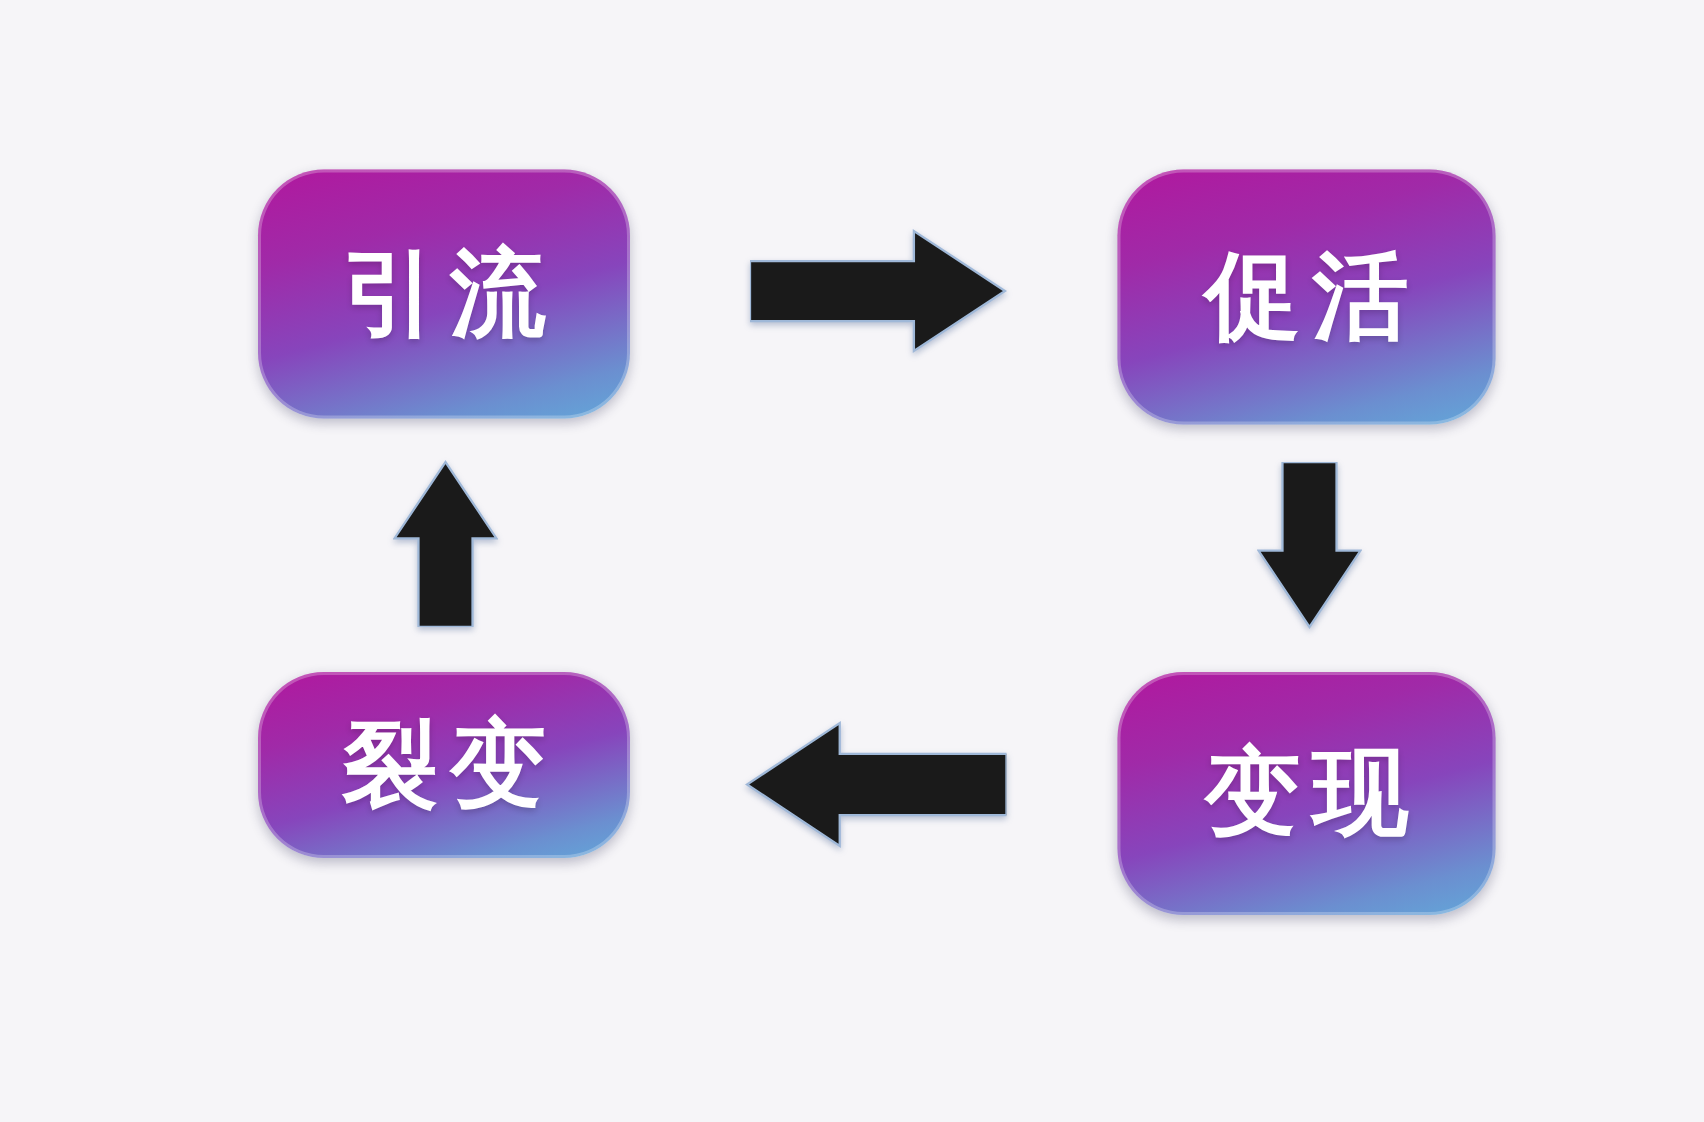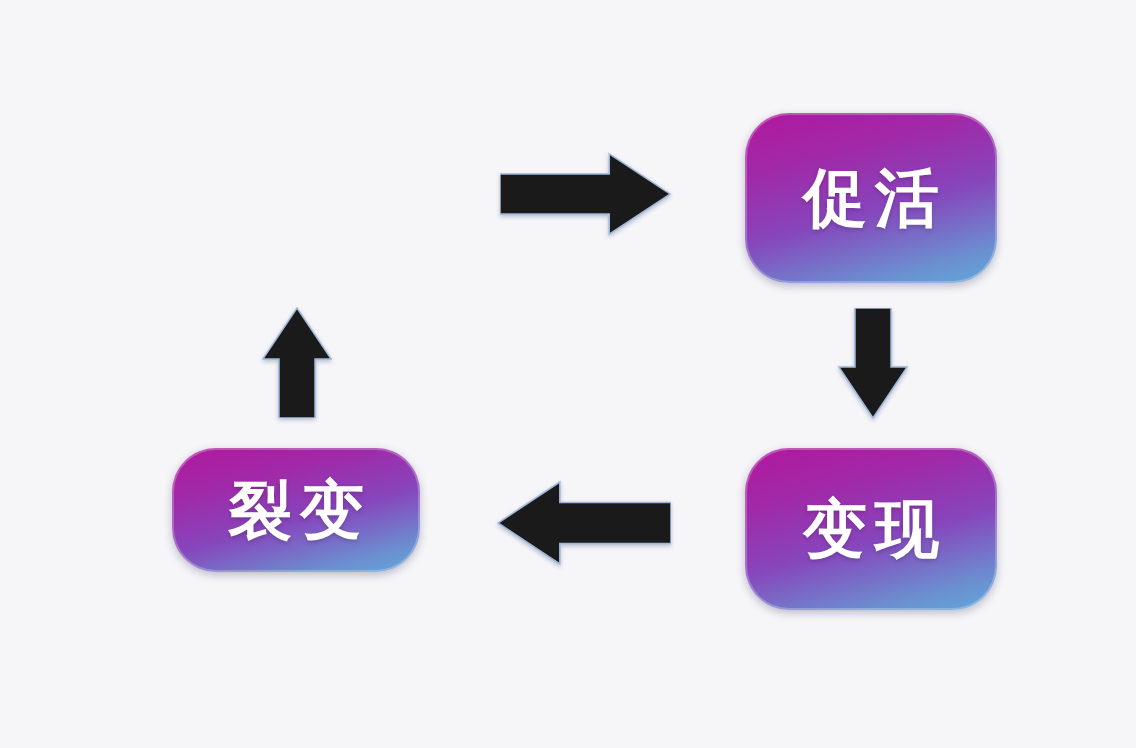--- a/index.html
+++ b/index.html
@@ -54,20 +54,23 @@
   .arrow-right { left: 500px; top: 152px; width: 172px; height: 84px; }
   .arrow-down  { left: 838px; top: 308px; width: 70px;  height: 112px; }
   .arrow-left  { left: 496px; top: 480px; width: 175px; height: 86px; }
   .arrow-up    { left: 262px; top: 306px; width: 70px;  height: 112px; }
 </style>
 </head>
 <body>
 
 <div class="stage">
 
+  <div class="node node-top-left">
+    <span class="node-label">引流</span>
+  </div>
 
   <div class="node node-bottom-right">
     <span class="node-label">变现</span>
   </div>
 
   <div class="node node-top-right">
     <span class="node-label">促活</span>
   </div>
 
   <div class="node node-bottom-left">

